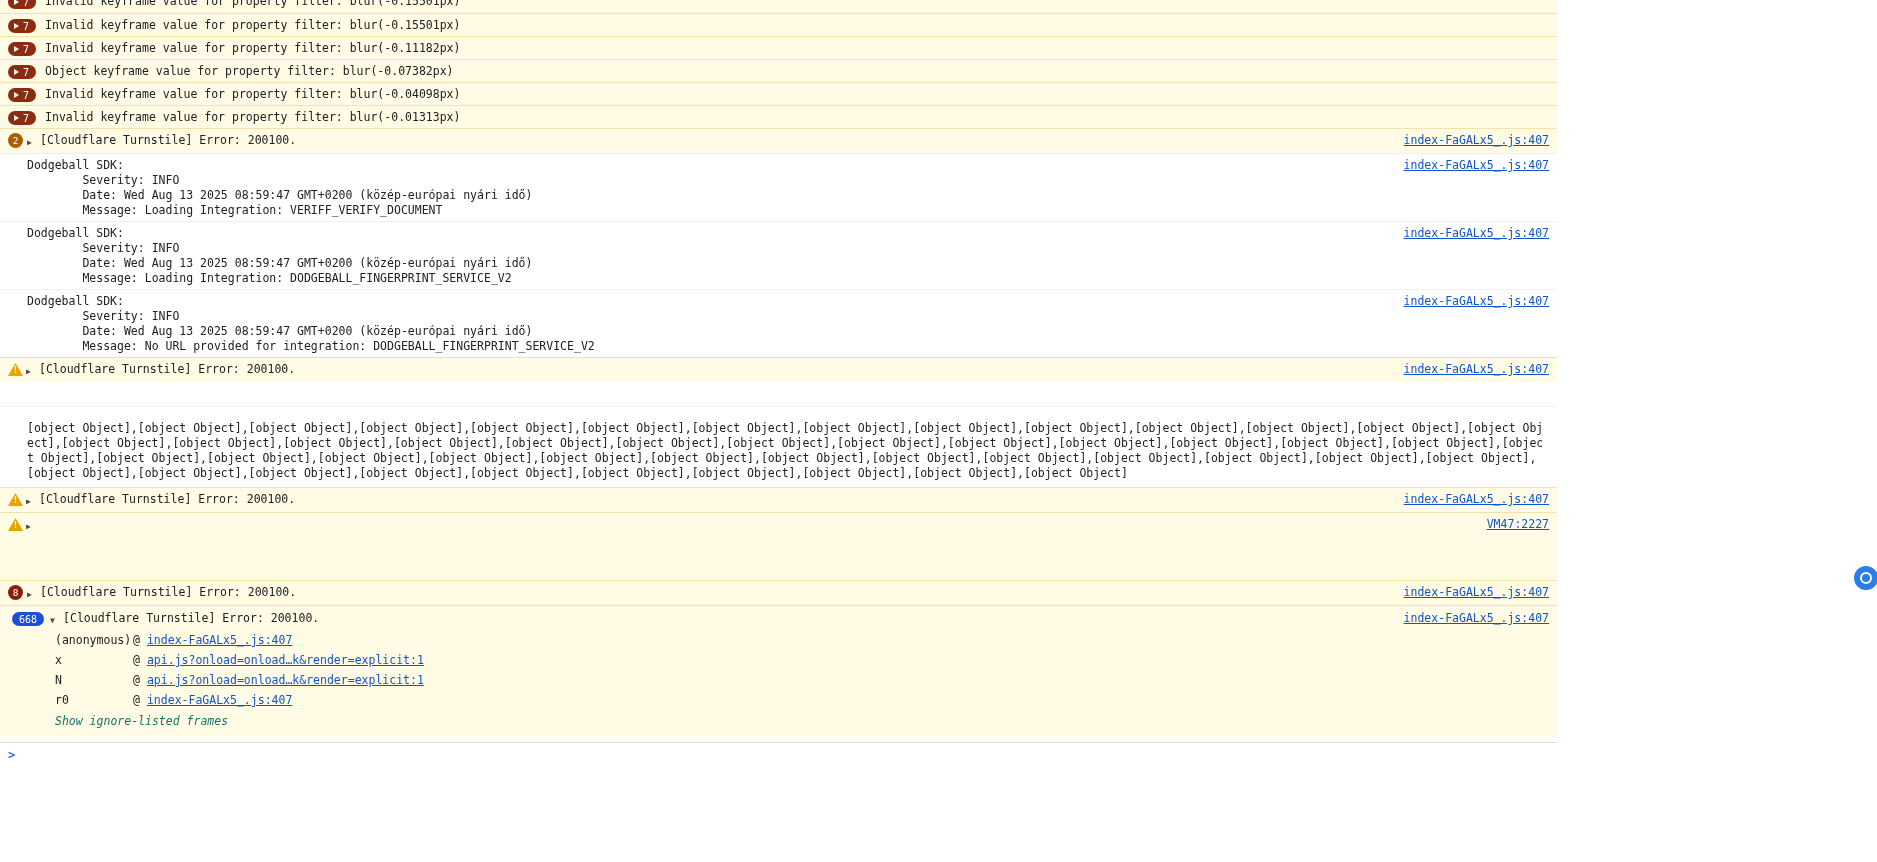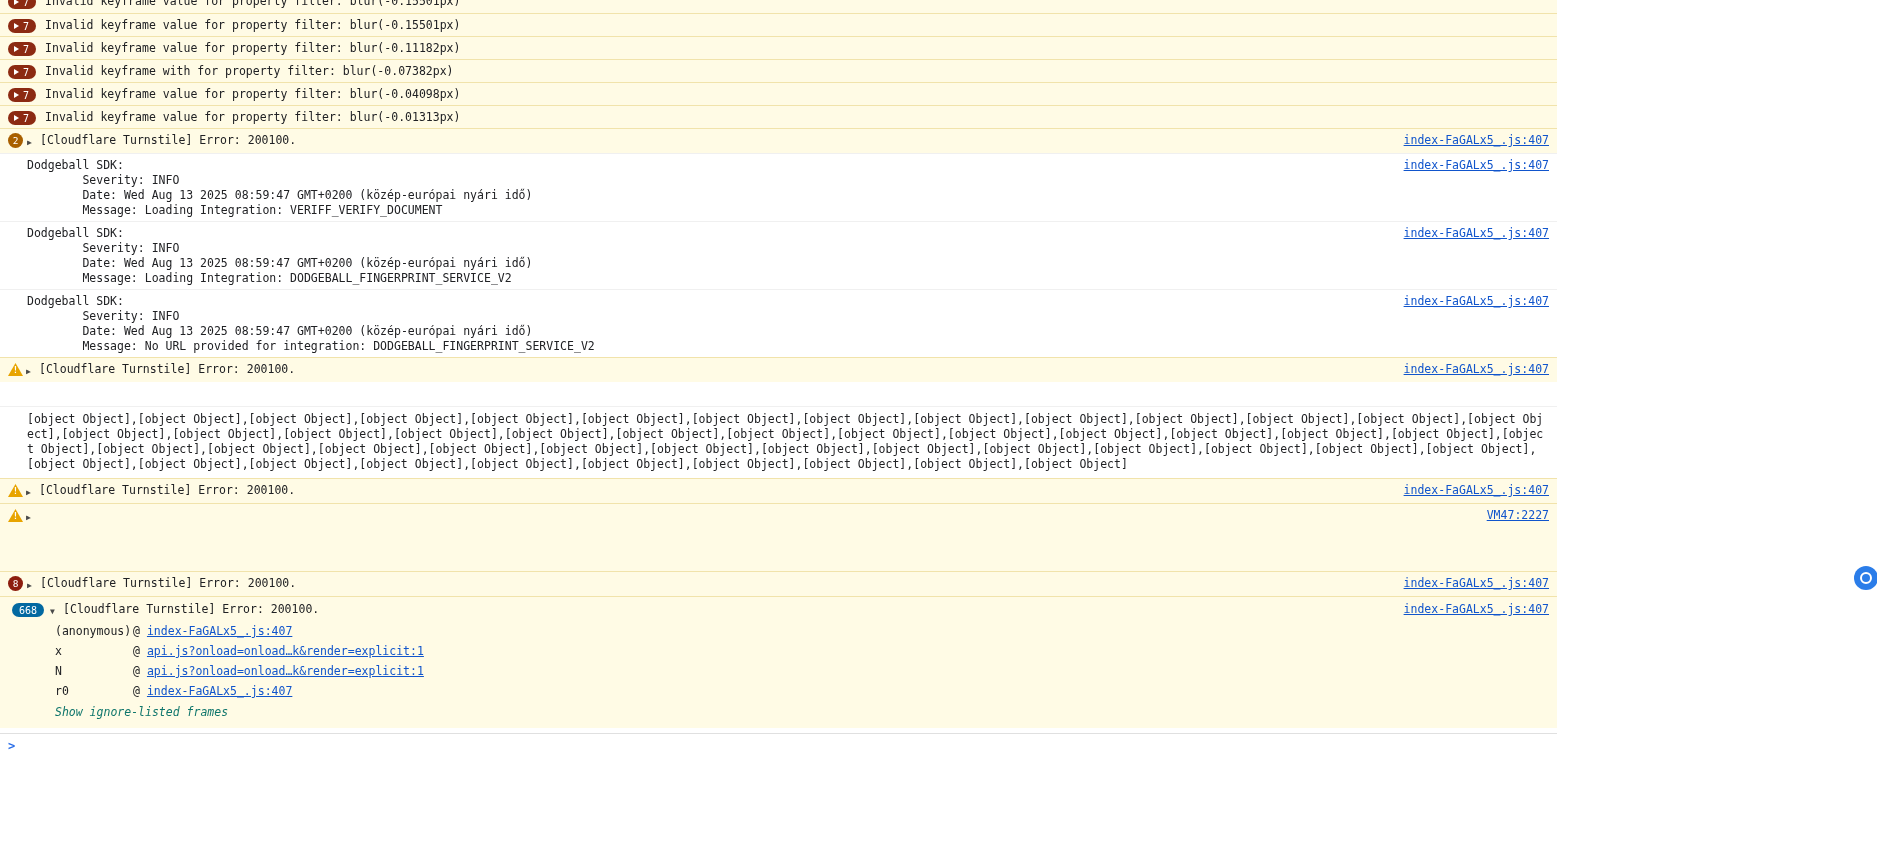--- a/index.html
+++ b/index.html
@@ -16,21 +16,21 @@
   .row.first { border-top:none; }
 
   .msg { white-space:pre-wrap; word-break:break-word; min-width:0; }
   .dump { word-break:break-all; white-space:pre-wrap; padding-right:4px; }
 
   .link { color:#1155cc; text-decoration:underline; cursor:pointer; }
   .srclink { margin-left:auto; padding-left:24px; white-space:nowrap; flex:none; }
 
   .badge-pill { display:inline-flex; align-items:center; gap:4px; background:#8c2a12; color:#fff;
     border-radius:9px; padding:0 7px 0 6px; height:14px; font-size:10px; flex:none; margin:1px 9px 0 0; }
-  .badge-pill.red668 { background:#0369a1; margin-right:6px; padding:0 7px; }
+  .badge-pill.red668 { background:#1d4ed8; margin-right:6px; padding:0 7px; }
   .pill-tri { width:0; height:0; border-left:5px solid #fff; border-top:3.5px solid transparent; border-bottom:3.5px solid transparent; }
 
   .badge-circle { display:inline-flex; align-items:center; justify-content:center; width:15px; height:15px;
     border-radius:50%; color:#fff; font-size:9.5px; flex:none; margin:0 4px 0 0; }
   .bc-orange { background:#a85f00; }
   .bc-red { background:#8c1d0e; }
 
   .arrow { flex:none; width:13px; font-size:8px; color:#4a4a4a; padding-top:2px; user-select:none; }
 
   .warn-icon { flex:none; width:15px; height:13px; margin:1px 3px 0 0; background:#e8a400;
@@ -89,21 +89,21 @@
         <span class="pill-tri"></span>
         <span>7</span>
       </span>
       <span class="msg">Invalid keyframe value for property filter: blur(-0.11182px)</span>
     </div>
     <div class="row warn">
       <span class="badge-pill">
         <span class="pill-tri"></span>
         <span>7</span>
       </span>
-      <span class="msg">Invalid keyframe with for property filter: blur(-0.07382px)</span>
+      <span class="msg">Object keyframe value for property filter: blur(-0.07382px)</span>
     </div>
     <div class="row warn">
       <span class="badge-pill">
         <span class="pill-tri"></span>
         <span>7</span>
       </span>
       <span class="msg">Invalid keyframe value for property filter: blur(-0.04098px)</span>
     </div>
     <div class="row warn">
       <span class="badge-pill">
@@ -144,21 +144,21 @@
 
     <div class="row warn">
       <span class="warn-icon">!</span>
       <span class="arrow">▶</span>
       <span class="msg">[Cloudflare Turnstile] Error: 200100.</span>
       <a class="srclink link">index-FaGALx5_.js:407</a>
     </div>
 
     <div class="spacer24"></div>
 
-    <div class="row plain" style="padding-top:5px;padding-bottom:6px;align-items:flex-end;">
+    <div class="row plain" style="padding-top:14px;padding-bottom:6px;align-items:flex-end;">
       <span class="msg dump">[object Object],[object Object],[object Object],[object Object],[object Object],[object Object],[object Object],[object Object],[object Object],[object Object],[object Object],[object Object],[object Object],[object Object],[object Object],[object Object],[object Object],[object Object],[object Object],[object Object],[object Object],[object Object],[object Object],[object Object],[object Object],[object Object],[object Object],[object Object],[object Object],[object Object],[object Object],[object Object],[object Object],[object Object],[object Object],[object Object],[object Object],[object Object],[object Object],[object Object],[object Object],[object Object],[object Object],[object Object],[object Object],[object Object],[object Object],[object Object],[object Object],[object Object],[object Object]</span>
     </div>
 
 
     <div class="row warn">
       <span class="warn-icon">!</span>
       <span class="arrow">▶</span>
       <span class="msg">[Cloudflare Turnstile] Error: 200100.</span>
       <a class="srclink link">index-FaGALx5_.js:407</a>
     </div>

